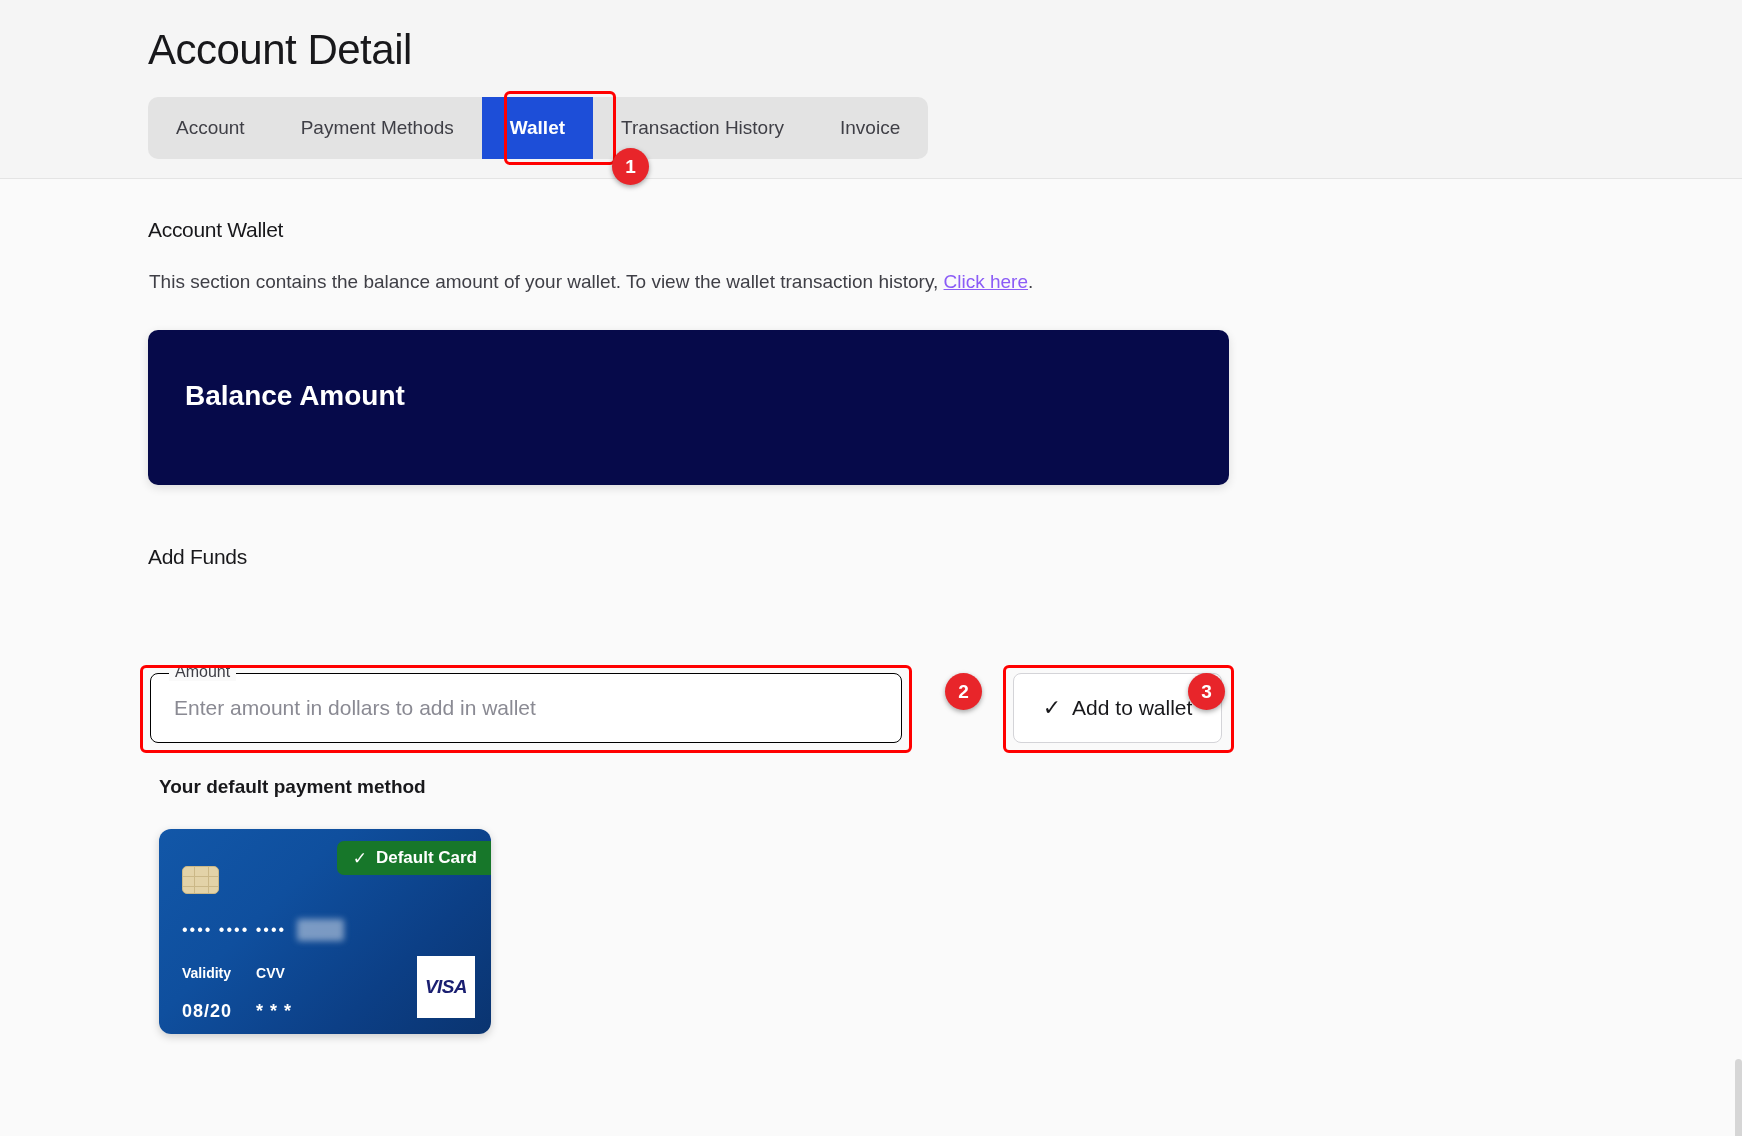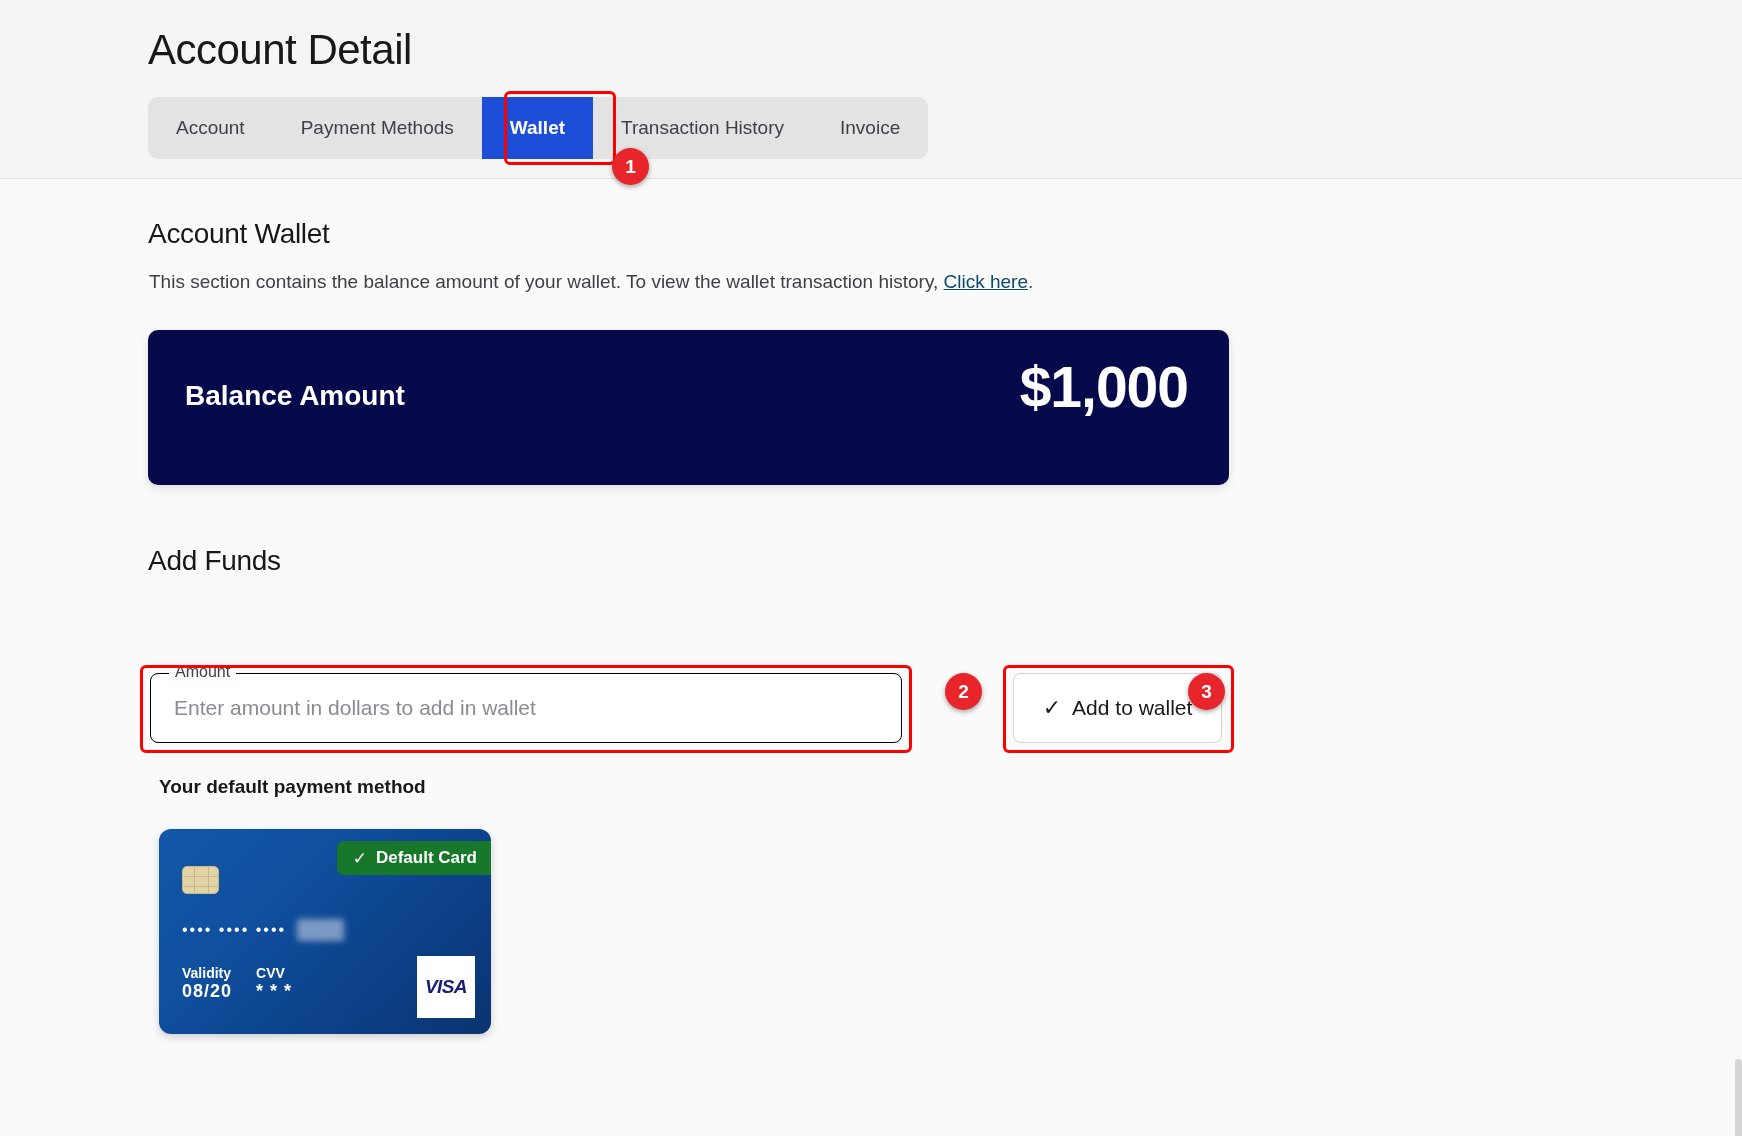--- a/index.html
+++ b/index.html
@@ -94,33 +94,33 @@
   .main {
     position: absolute;
     left: 0; top: 179px;
     width: 1742px;
     height: 957px;
     background: #fafafa;
   }
   .section-title {
     position: absolute;
     left: 148px;
-    font-size: 28px;
+    font-size: 21px;
     color: #18181b;
     letter-spacing: -0.3px;
   }
   .wallet-title { top: 39px; }
   .section-desc {
     position: absolute;
     left: 149px; top: 92px;
     font-size: 19px;
     color: #3f3f46;
   }
   .section-desc a {
-    color: #0c4a6e;
+    color: #8b5cf6;
     text-decoration: underline;
   }
 
   .balance-card {
     position: absolute;
     left: 148px; top: 151px;
     width: 1081px;
     height: 155px;
     background: #060a4a;
     border-radius: 10px;
@@ -270,21 +270,21 @@
     border-radius: 3px;
     filter: blur(3px);
     margin-left: 2px;
   }
   .card-meta {
     position: absolute;
     left: 23px; top: 136px;
     display: flex;
     gap: 24px;
   }
-  .meta-col { display: flex; flex-direction: column; gap: 0; }
+  .meta-col { display: flex; flex-direction: column; gap: 20px; }
   .meta-label { font-size: 14px; font-weight: bold; color: #ffffff; }
   .meta-value { font-size: 18px; font-weight: bold; color: #ffffff; letter-spacing: 1px; }
   .visa-logo {
     position: absolute;
     right: 16px; bottom: 16px;
     background: #ffffff;
     border-radius: 0;
     padding: 20px 8px;
     font-size: 19px;
     font-weight: bold;
@@ -326,21 +326,20 @@
   <div class="main">
 
     <div class="section-title wallet-title">Account Wallet</div>
 
     <div class="section-desc">
       <span>This section contains the balance amount of your wallet. To view the wallet transaction history, </span><a href="#">Click here</a><span>.</span>
     </div>
 
     <div class="balance-card">
       <div class="balance-label">Balance Amount</div>
-      <div class="balance-value">$1,000</div>
     </div>
 
     <div class="section-title funds-title">Add Funds</div>
 
     <div class="amount-field">
       <span class="amount-legend">Amount</span>
       <input class="amount-input" type="text" placeholder="Enter amount in dollars to add in wallet" style="">
     </div>
 
     <div class="add-wallet-btn">

